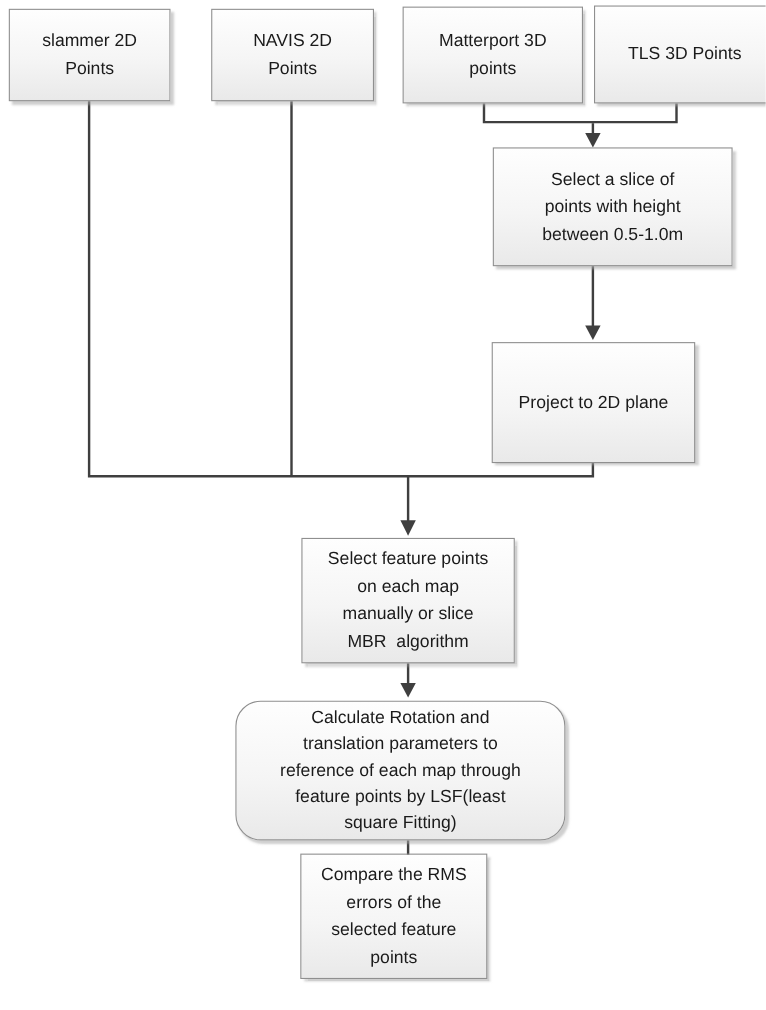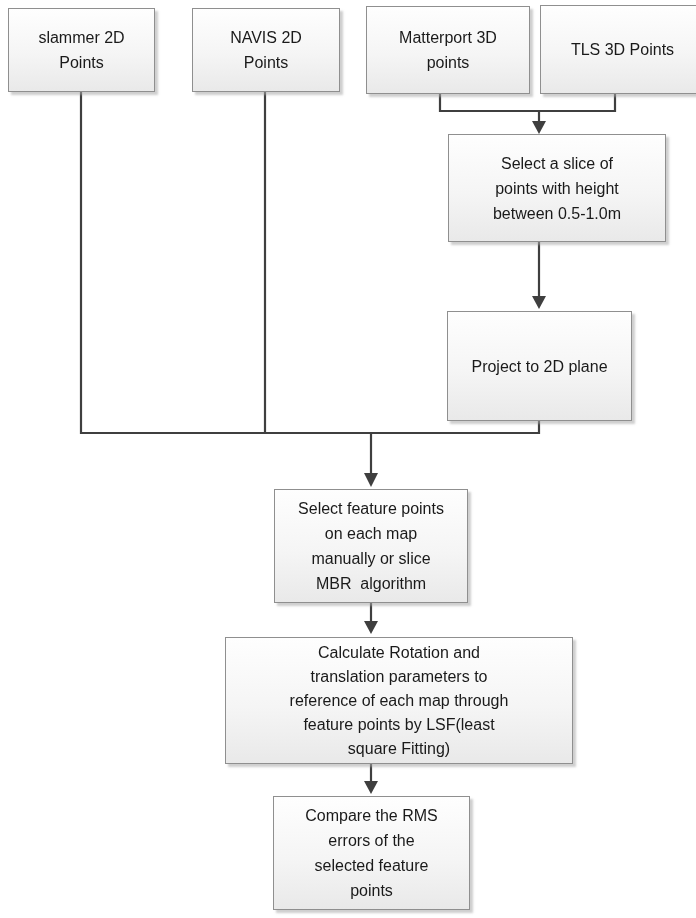--- a/index.html
+++ b/index.html
@@ -50,23 +50,23 @@
     font-size: 16px;
     line-height: 25px;
   }
   #node-slammer      { left: 8px;   top: 8px;   width: 147px; height: 84px; }
   #node-navis        { left: 192px; top: 8px;   width: 148px; height: 84px; }
   #node-matterport   { left: 366px; top: 6px;   width: 164px; height: 88px; }
   #node-tls          { left: 540px; top: 5px;   width: 165px; height: 89px; }
   #node-select-slice { left: 448px; top: 134px; width: 218px; height: 108px; }
   #node-project      { left: 447px; top: 311px; width: 185px; height: 110px; }
   #node-select-feature { left: 274px; top: 489px; width: 194px; height: 114px; }
-  #node-calculate    { left: 225px; top: 637px; width: 348px; height: 127px; }
+  #node-calculate    { left: 214px; top: 637px; width: 300px; height: 127px; border-radius: 23px; }
   #node-calculate .label { line-height: 24px; }
-  #node-compare      { left: 273px; top: 796px; width: 197px; height: 114px; }
+  #node-compare      { left: 273px; top: 776px; width: 170px; height: 114px; }
 </style>
 </head>
 <body>
 
 <div class="canvas">
 
   <svg class="connectors" viewBox="0 0 696 918" xmlns="http://www.w3.org/2000/svg" aria-hidden="true">
 
     <g>
       <path d="M440,94 L440,111 L615,111 L615,94"></path>

